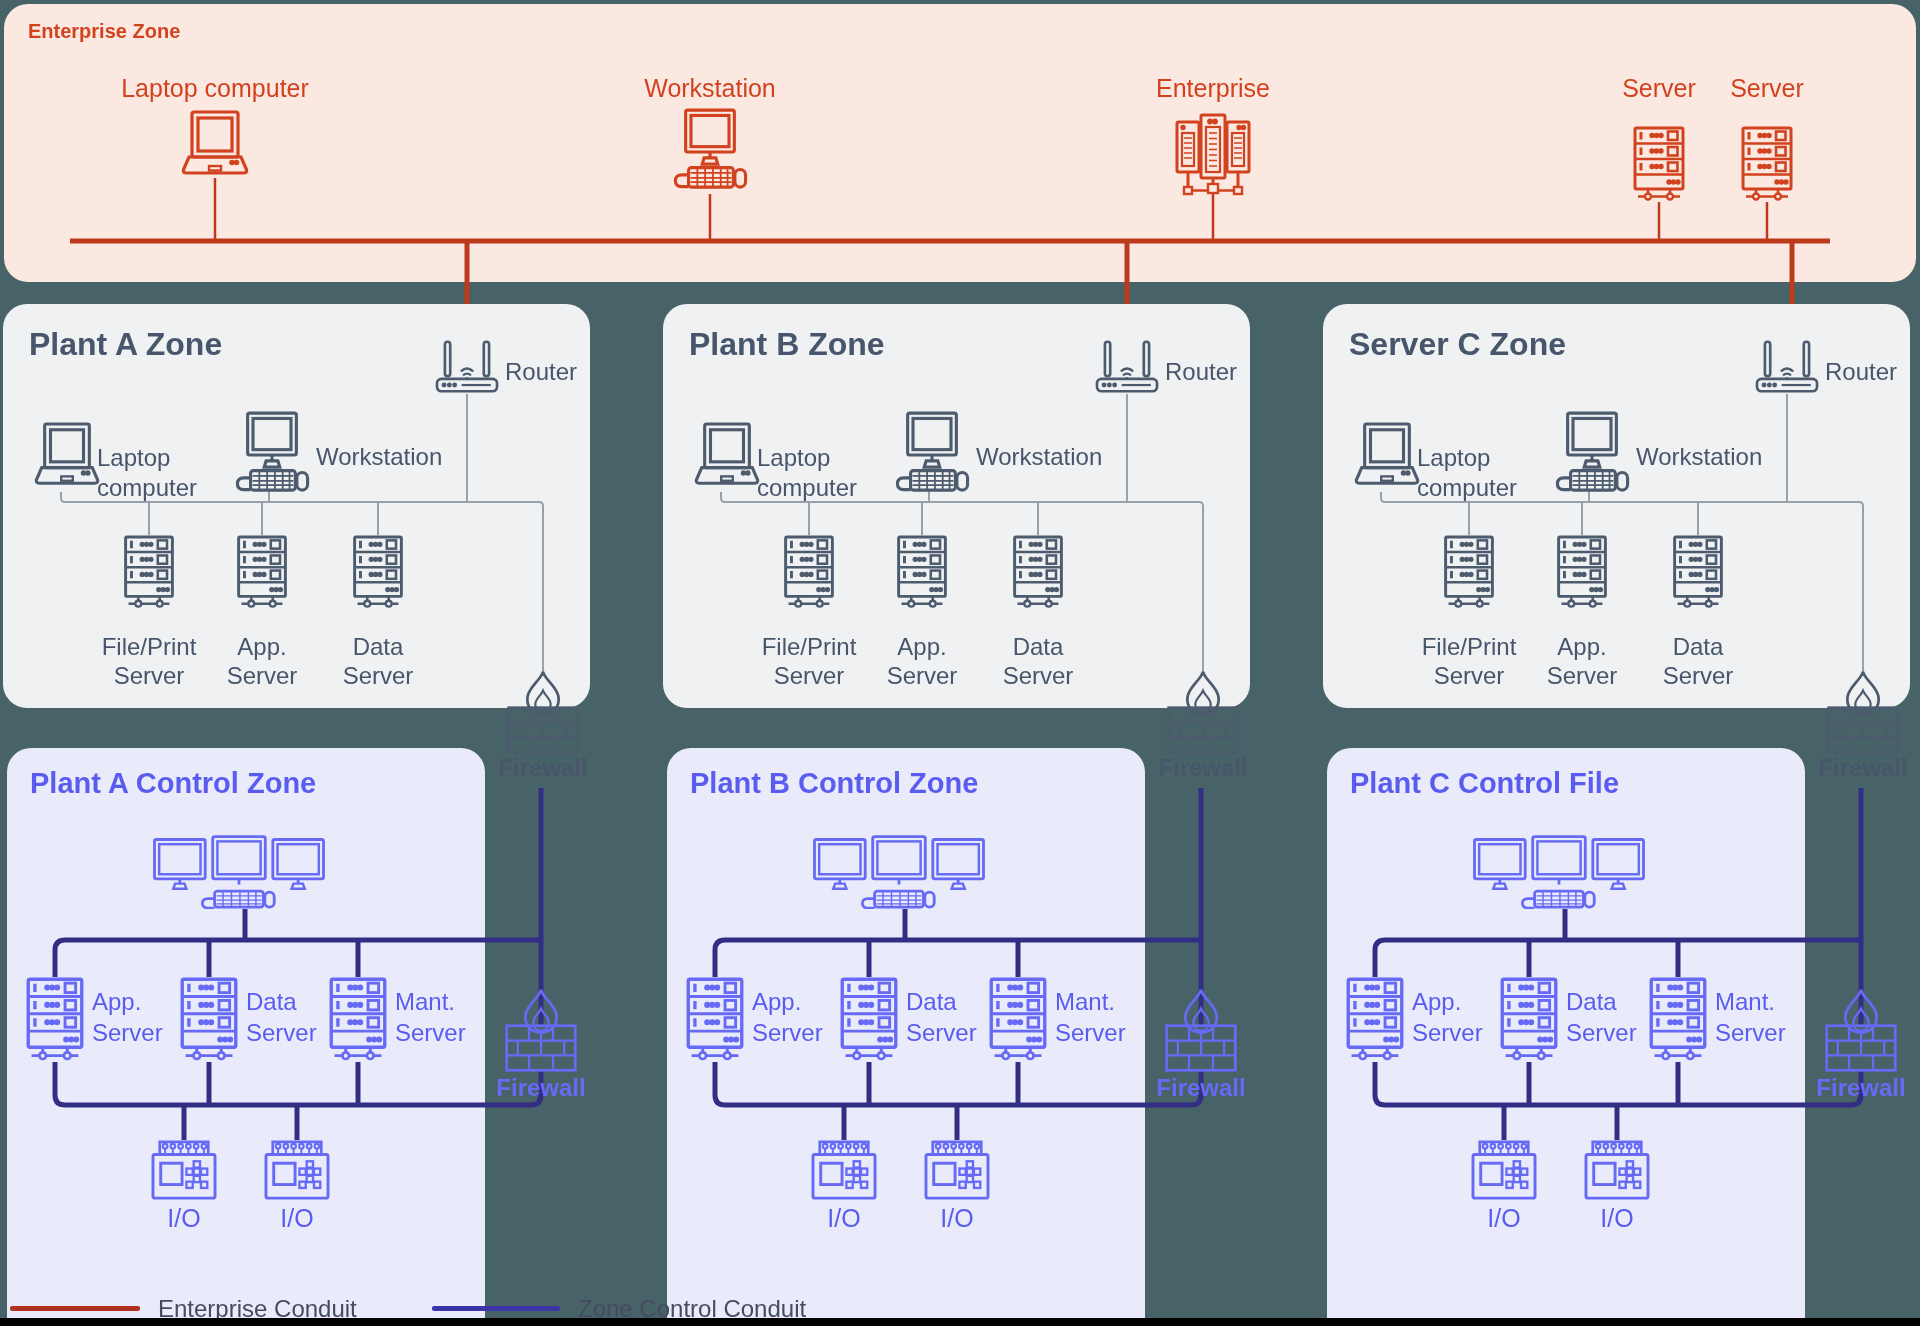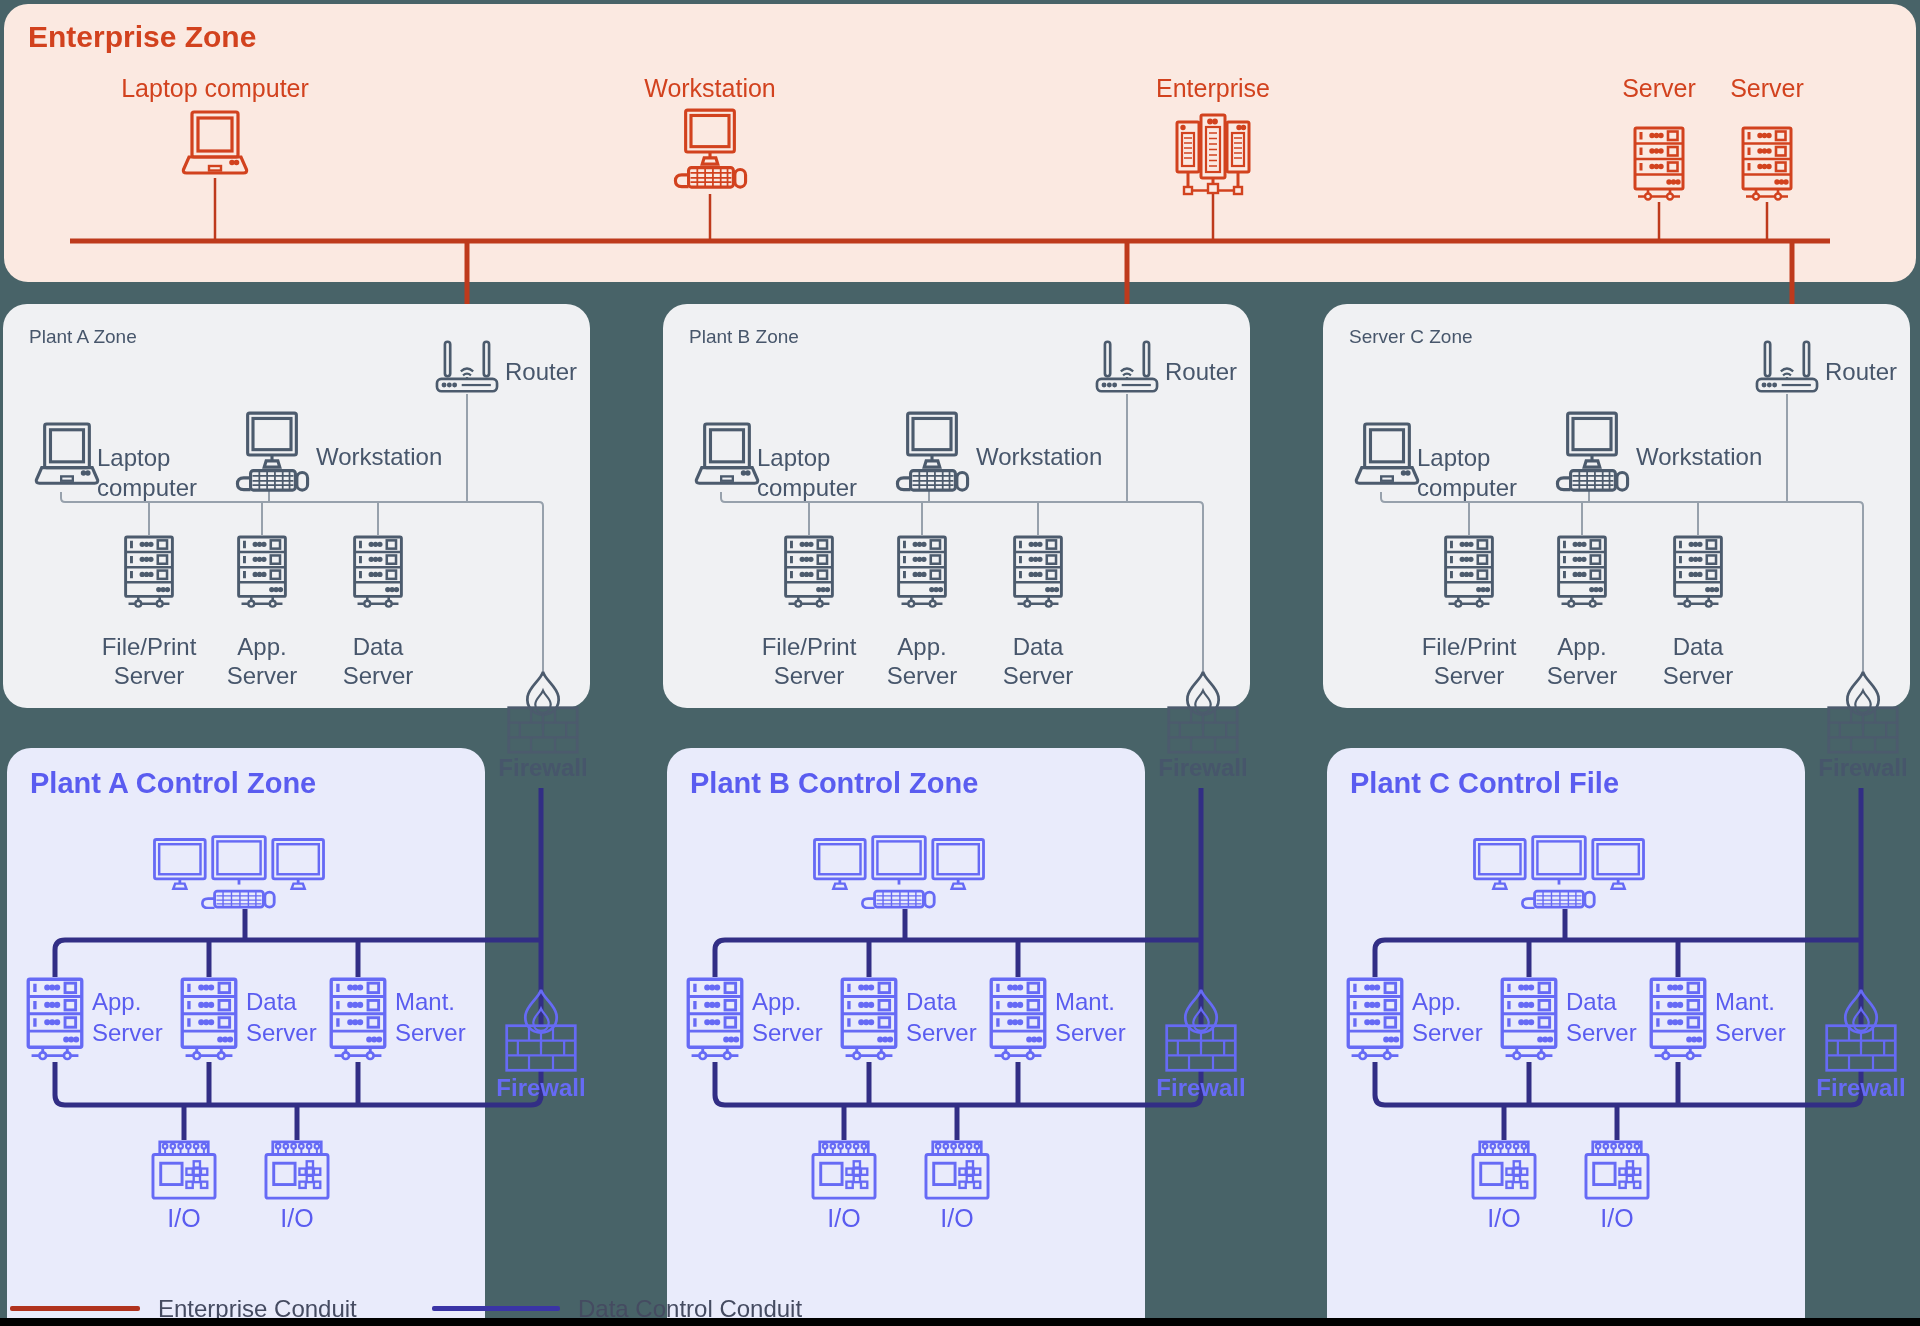--- a/index.html
+++ b/index.html
@@ -12,31 +12,31 @@
   html,body{width:1920px;height:1326px;}
   body{background:var(--page-bg);font-family:"Liberation Sans",sans-serif;position:relative;overflow:hidden;}
   .abs{position:absolute;}
   svg.lines{position:absolute;left:0;top:0;overflow:visible;pointer-events:none;}
   svg.lines path{fill:none;}
   .icon{position:absolute;display:block;}
   .icon svg{display:block;width:100%;height:100%;overflow:visible;}
 
   
   .ent-zone{left:4px;top:4px;width:1912px;height:278px;background:var(--enterprise-bg);border-radius:24px;}
-  .ent-title{left:24px;top:16px;font-size:30px;font-weight:bold;color:var(--enterprise-accent);white-space:nowrap;}
+  .ent-title{left:24px;top:16px;font-size:20px;font-weight:bold;color:var(--enterprise-accent);white-space:nowrap;}
   .ent-label{top:70px;transform:translateX(-50%);font-size:25px;color:var(--enterprise-accent);white-space:nowrap;}
   .ent-icon{color:var(--enterprise-accent);}
   .ent-lines path{stroke:var(--enterprise-line);}
   .ent-bus{stroke-width:5px;}
   .ent-stub{stroke-width:2.5px;}
   .drop{stroke:var(--enterprise-line);stroke-width:5px;}
 
   
   .pzone{top:304px;width:587px;height:404px;background:var(--plant-bg);border-radius:24px;}
-  .pz-title{left:26px;top:22px;font-size:19px;font-weight:normal;color:var(--plant-text);white-space:nowrap;text-align:center;}
+  .pz-title{left:26px;top:22px;font-size:32px;font-weight:bold;color:var(--plant-text);white-space:nowrap;text-align:center;}
   .pz-label{font-size:24px;color:var(--plant-text);line-height:30px;white-space:nowrap;}
   .pz-icon{color:var(--plant-icon);}
   .pz-lines path{stroke:var(--plant-line);stroke-width:2px;}
   .pz-laptop{left:26px;top:118px;width:76px;height:68px;}
   .pz-laptop-label{left:94px;top:126px;margin-top:13px;}
   .pz-ws{left:231px;top:107px;width:76px;height:88px;}
   .pz-ws-label{left:313px;top:138px;}
   .pz-router{left:432px;top:36px;width:64px;height:53px;}
   .pz-router-label{left:502px;top:53px;text-align:right;}
   .pz-server{top:231px;width:52px;height:76px;}
@@ -666,14 +666,14 @@
         <use href="#sym-io"></use>
       </svg>
     </span>
   <div class="abs cz-io-label cz-iol0">I/O</div>
   <div class="abs cz-io-label cz-iol1">I/O</div>
 </section>
 
 <div class="abs legend-line legend-line-0"></div>
 <div class="abs legend-label legend-label-0">Enterprise Conduit</div>
 <div class="abs legend-line legend-line-1"></div>
-<div class="abs legend-label legend-label-1">Data Control Conduit</div>
+<div class="abs legend-label legend-label-1">Zone Control Conduit</div>
 <div class="abs bottom-bar"></div>
 
 </body></html>

